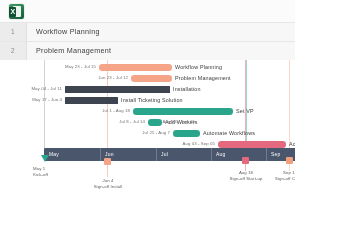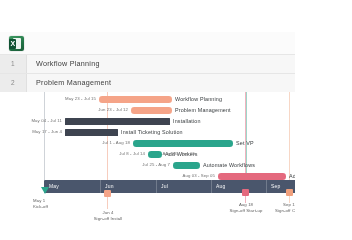--- a/index.html
+++ b/index.html
@@ -7,21 +7,20 @@
     padding: 0;
     background: #ffffff;
   }
   #root {
     position: relative;
     width: 295px;
     height: 200px;
     overflow: hidden;
     background: #ffffff;
     font-family: "Liberation Sans", sans-serif;
-    margin-top: 32px;
     -webkit-font-smoothing: antialiased;
   }
 
   
   .sheet {
     position: absolute;
     left: 0; top: 0;
     width: 322px;
     height: 60px;
     background: #f7f7f7;

